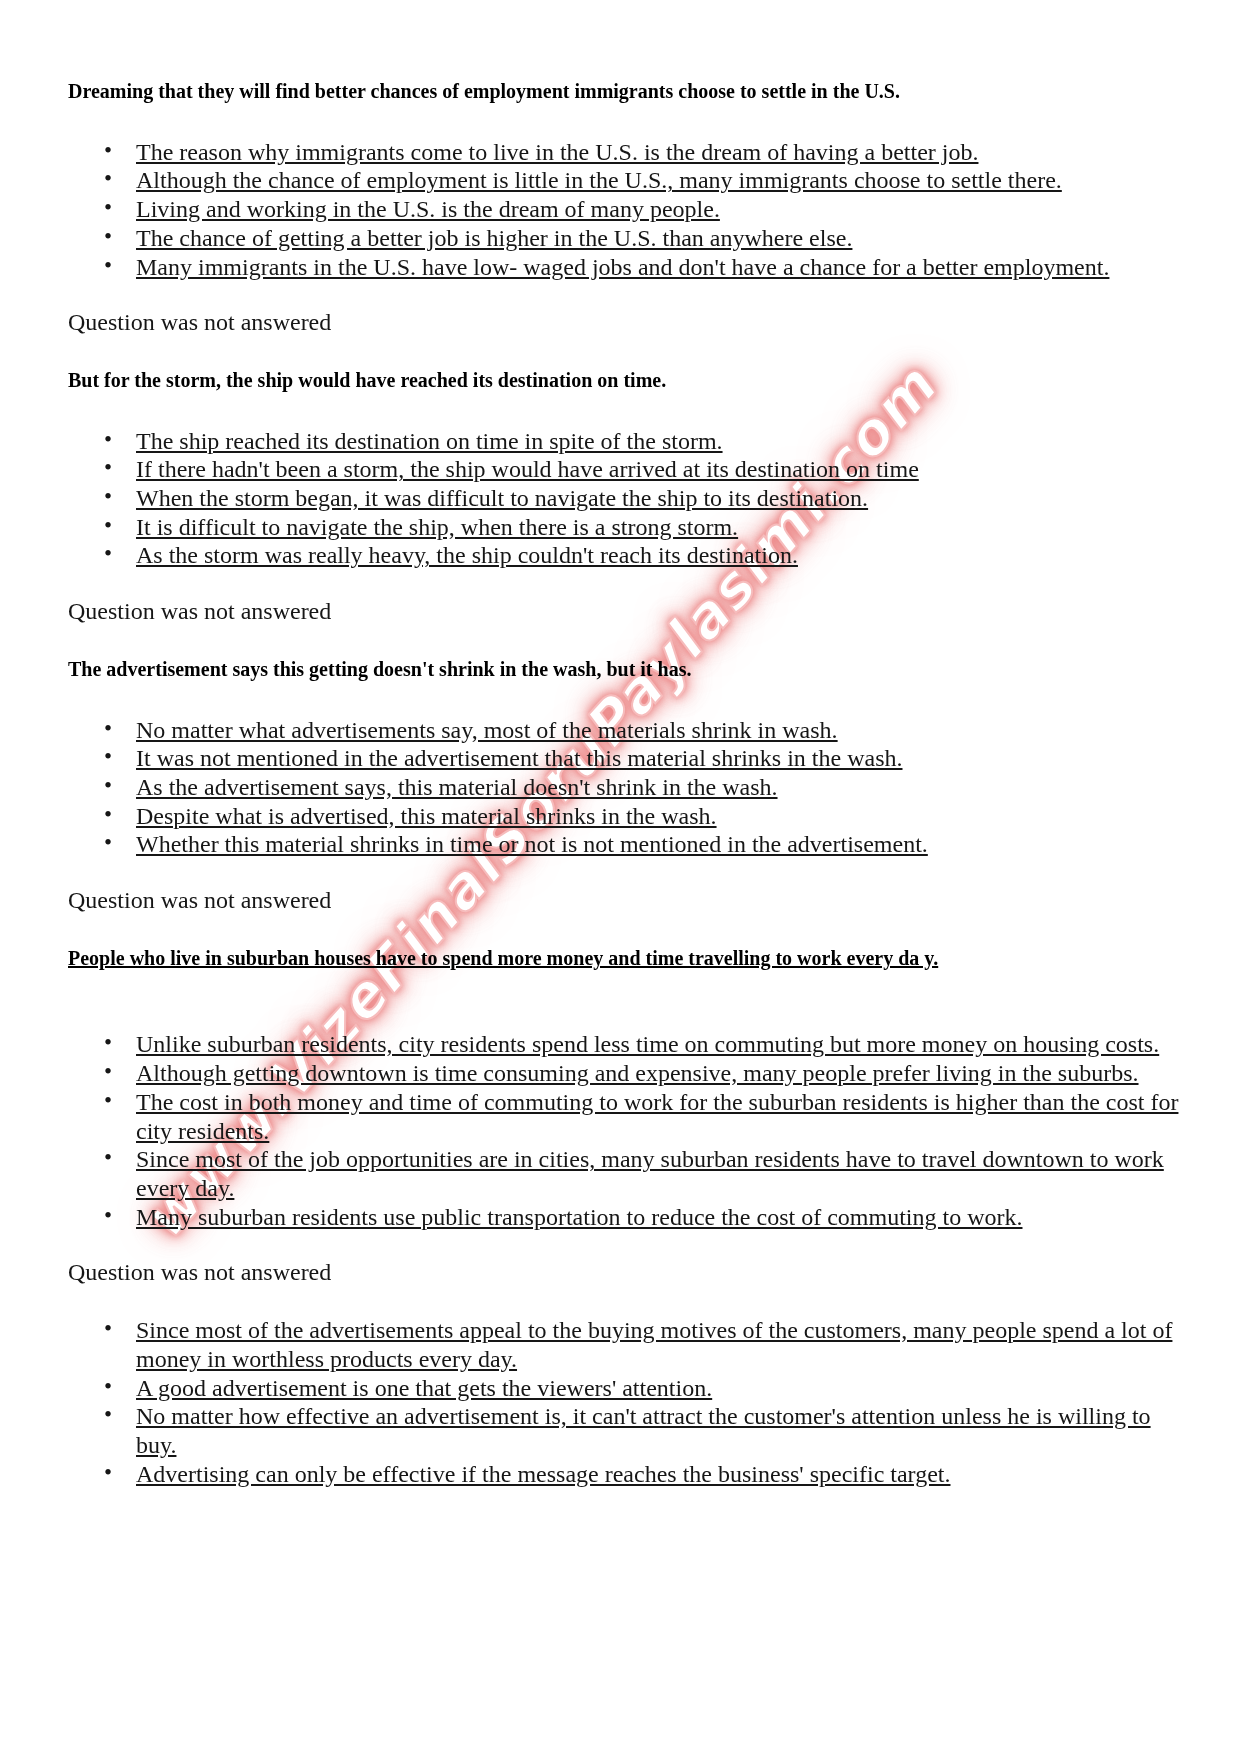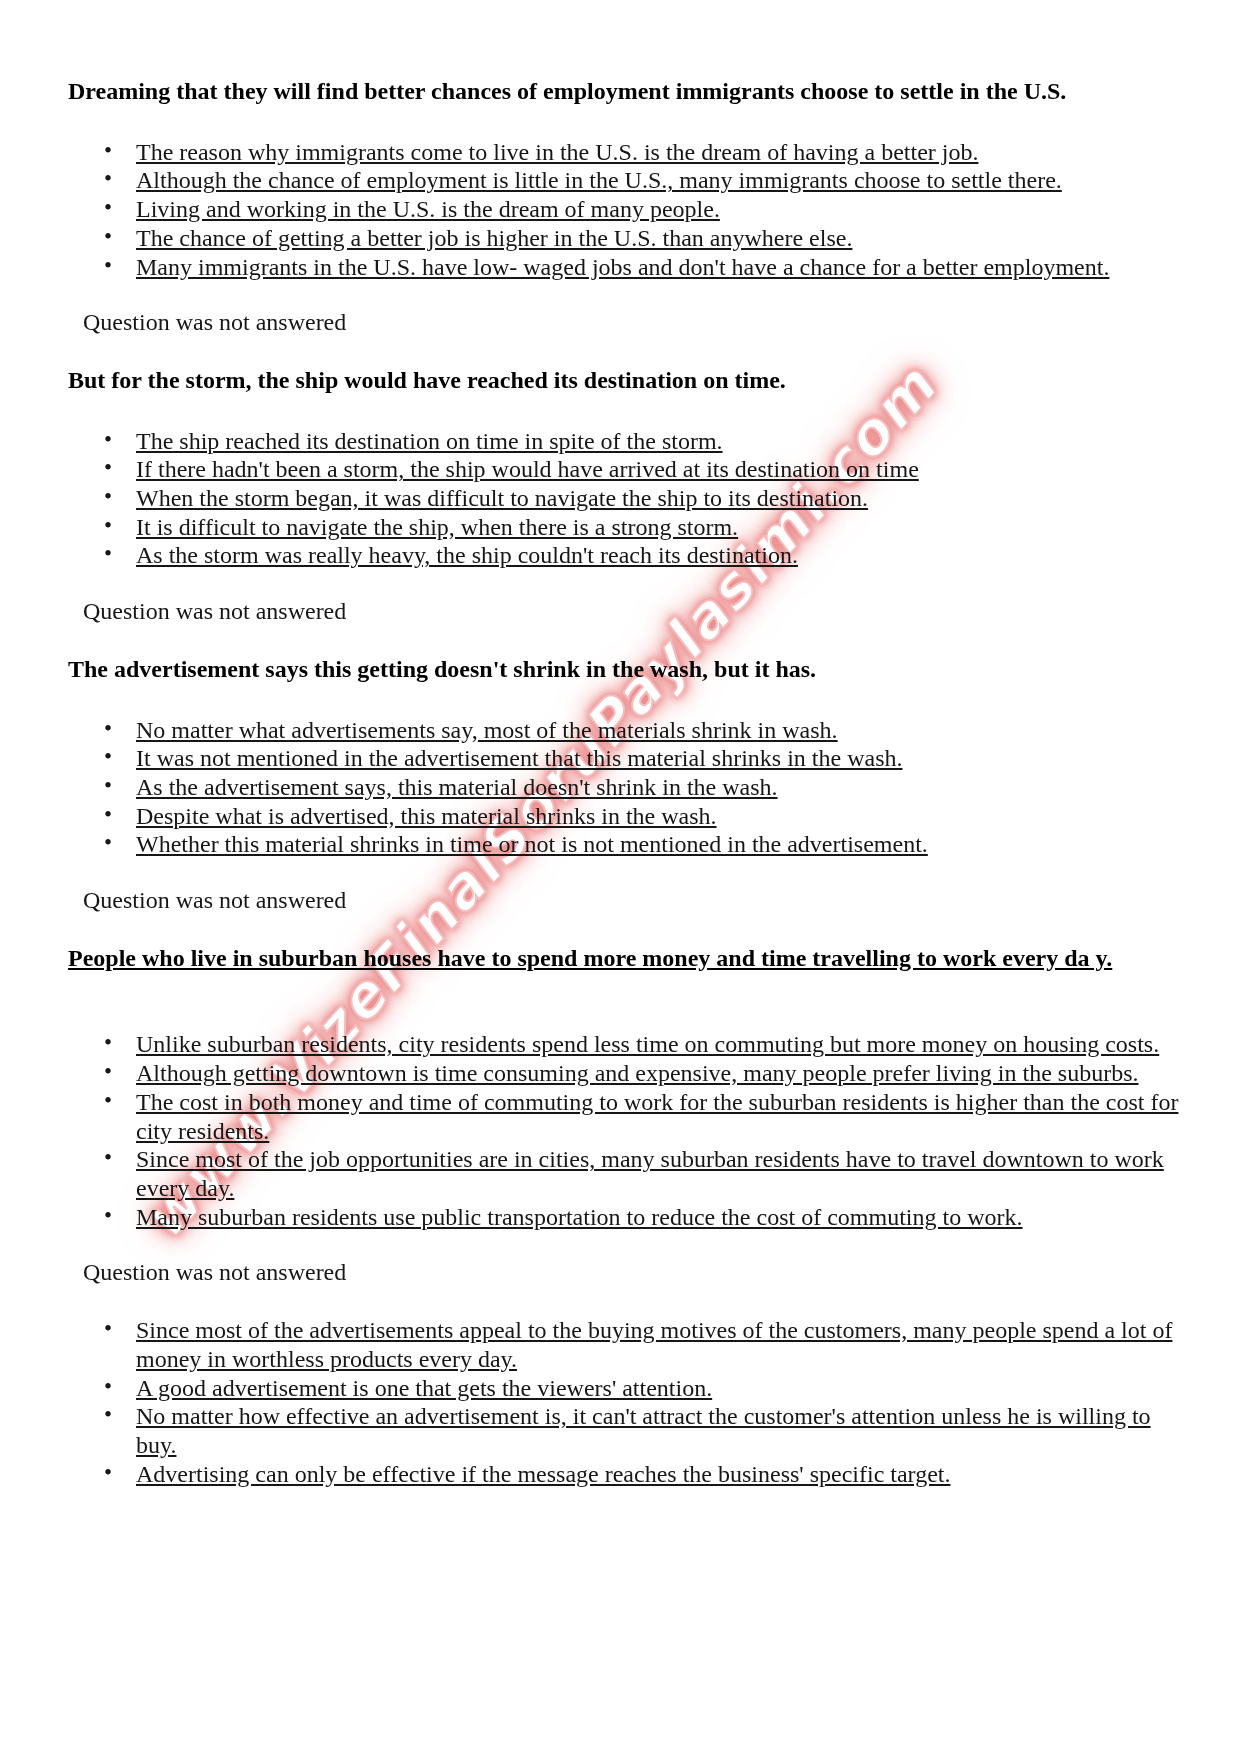--- a/index.html
+++ b/index.html
@@ -17,21 +17,21 @@
   .content {
     position: relative;
     z-index: 1;
     padding: 77px 36px 0 68px;
   }
   .q-heading {
     font-weight: bold;
     color: #000000;
     white-space: nowrap;
     margin: 0 0 32px 0;
-    font-size: 24px;
+    font-size: 20px;
   }
   .q-heading.gap-lg { margin-bottom: 58px; text-decoration: underline; }
   ul.options {
     list-style: none;
     margin: 0 0 27px 0;
     padding: 0;
     max-width: 1128px;
     text-decoration: underline;
   }
   .options li {
@@ -39,21 +39,21 @@
     padding-left: 68px;
   }
   .options li::before {
     content: "\2022";
     position: absolute;
     left: 36px;
     top: -1px;
     font-size: 23px;
     color: #161616;
   }
-  .status { margin: 0 0 29px 15px; }
+  .status { margin: 0 0 29px 0; }
   .watermark {
     position: absolute;
     z-index: 0;
     left: 542px;
     top: 800px;
     transform: translate(-50%, -50%) rotate(-48deg);
     font-family: "DejaVu Sans", sans-serif;
     font-weight: bold;
     font-style: italic;
     font-size: 58px;

